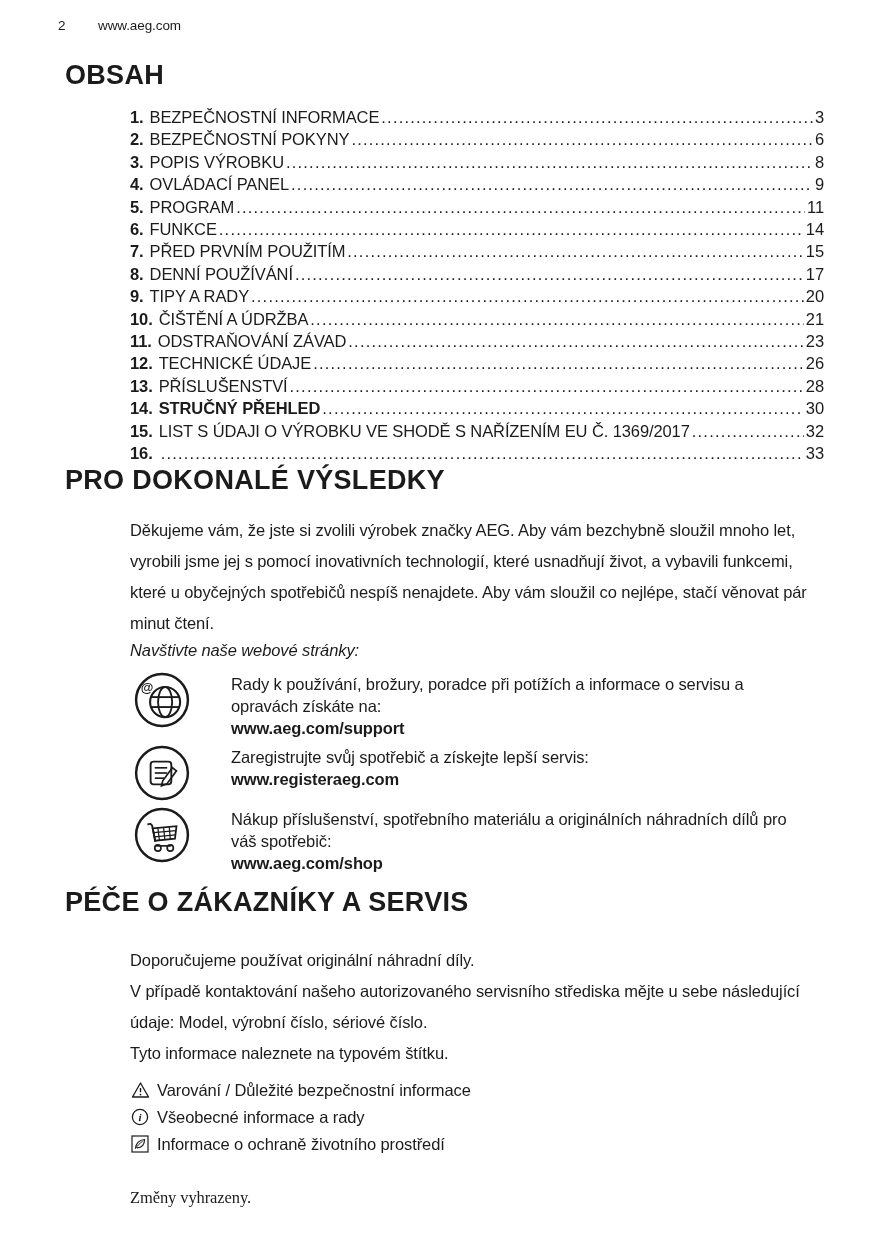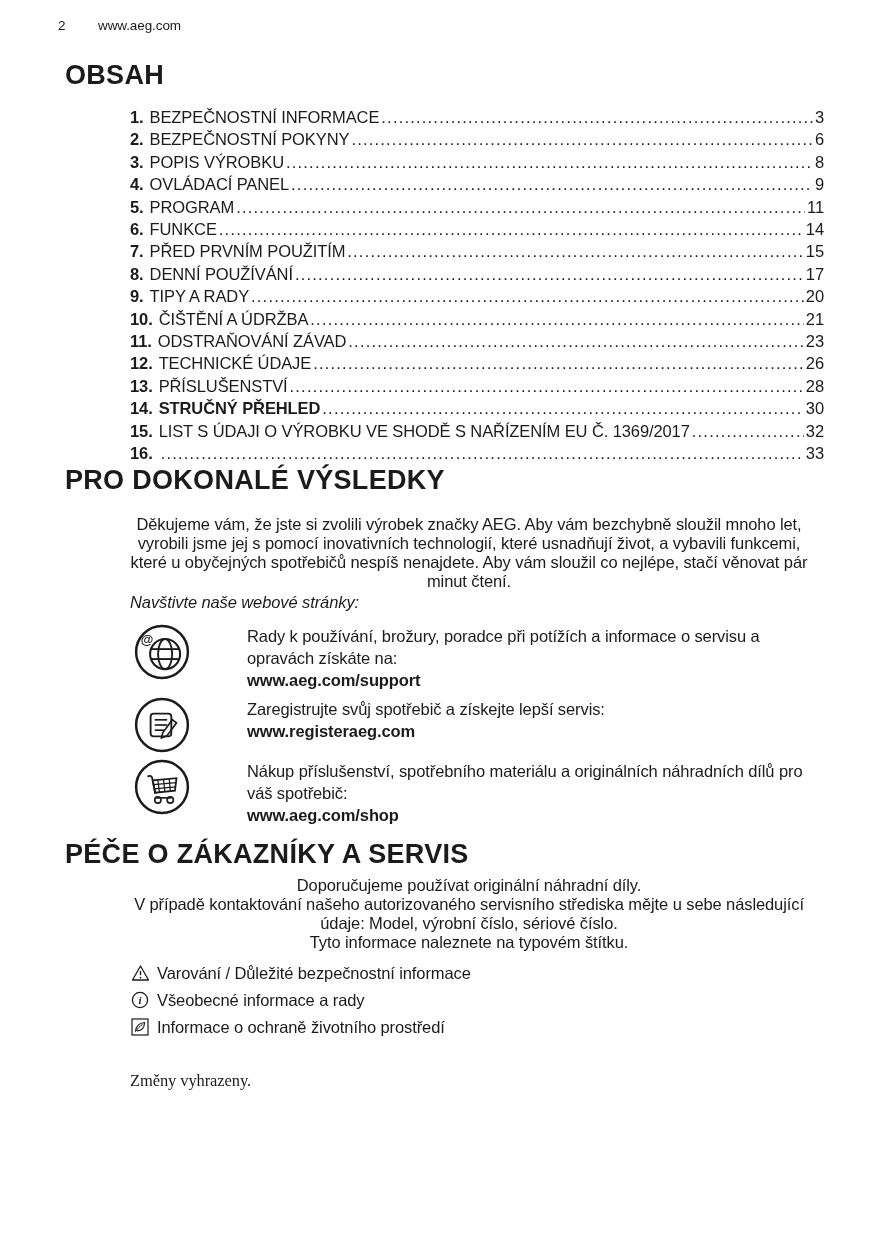--- a/index.html
+++ b/index.html
@@ -33,35 +33,35 @@
   .toc-dots { flex: 1; overflow: hidden; margin: 0 2px; }
   .toc-dots::after {
     content: "..........................................................................................................................................................................................";
     letter-spacing: 1.2px; color: #1b1b1b;
   }
   .toc-page { text-align: right; }
 
   .intro-heading { }
   .intro-paragraph, .service-lines p {
     margin: 0 0 0 72px; width: 678px;
-    font-size: 16.5px; line-height: 19px; text-align: center;
+    font-size: 16.5px; line-height: 31px;
   }
   .intro-paragraph { margin-top: 19px; }
   .visit-line { margin-left: 72px; font-size: 16.5px; line-height: 22.3px; font-style: italic; }
 
   
   .resources { margin: 10px 0 0 72px; }
   .resource-row { display: flex; align-items: flex-start; margin-bottom: 4px; }
   .resource-icon { width: 58px; height: 58px; flex: 0 0 58px; margin-left: 3px; }
   .resource-icon svg { width: 58px; height: 58px; display: block; }
-  .resource-text { margin-left: 56px; width: 560px; font-size: 16.5px; line-height: 22.3px; padding-top: 2px; }
+  .resource-text { margin-left: 40px; width: 560px; font-size: 16.5px; line-height: 22.3px; padding-top: 2px; }
   .resource-url { font-weight: bold; }
 
   .service-heading { margin-top: 12px; }
-  .service-lines { margin-top: 6px; }
+  .service-lines { margin-top: 27px; }
 
   .notes { margin: 8px 0 0 72px; }
   .note-row { display: flex; align-items: center; font-size: 16.5px; height: 27px; }
   .note-icon { width: 20px; height: 20px; flex: 0 0 20px; margin-right: 7px; display: flex; align-items: center; justify-content: center; }
   .note-icon svg { display: block; }
 
   .footer-line { margin: 30px 0 0 72px; font-size: 16.5px; font-family: Liberation Serif, serif; }
 </style>
 </head>
 <body>

